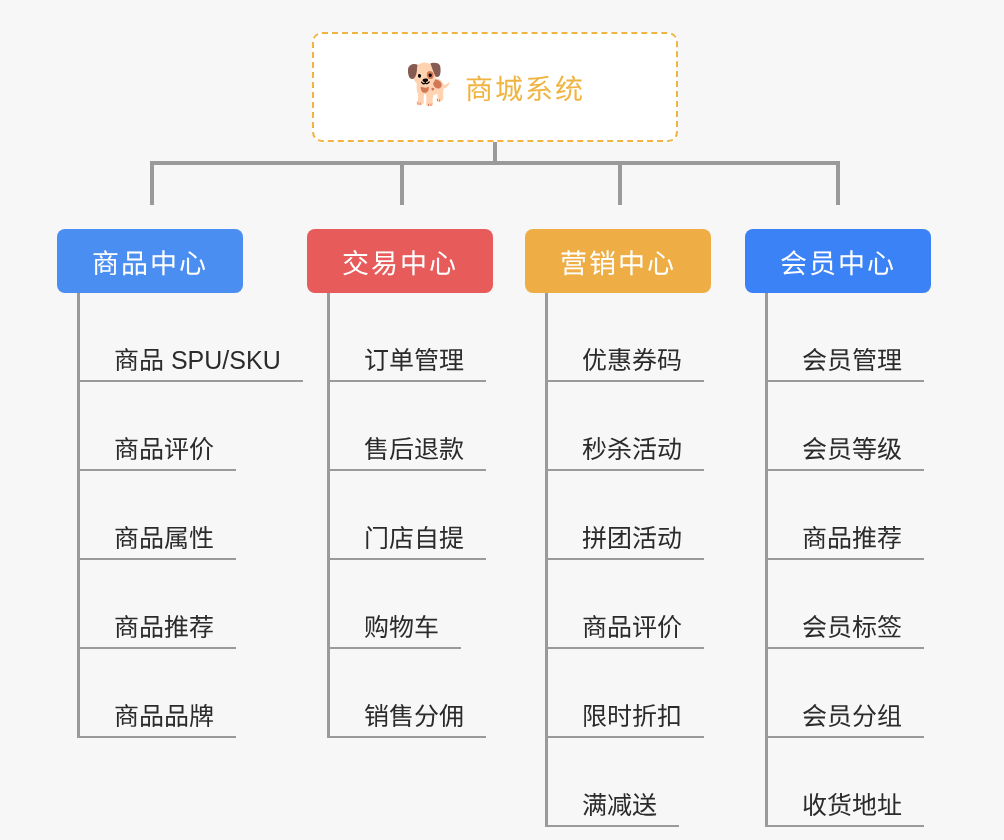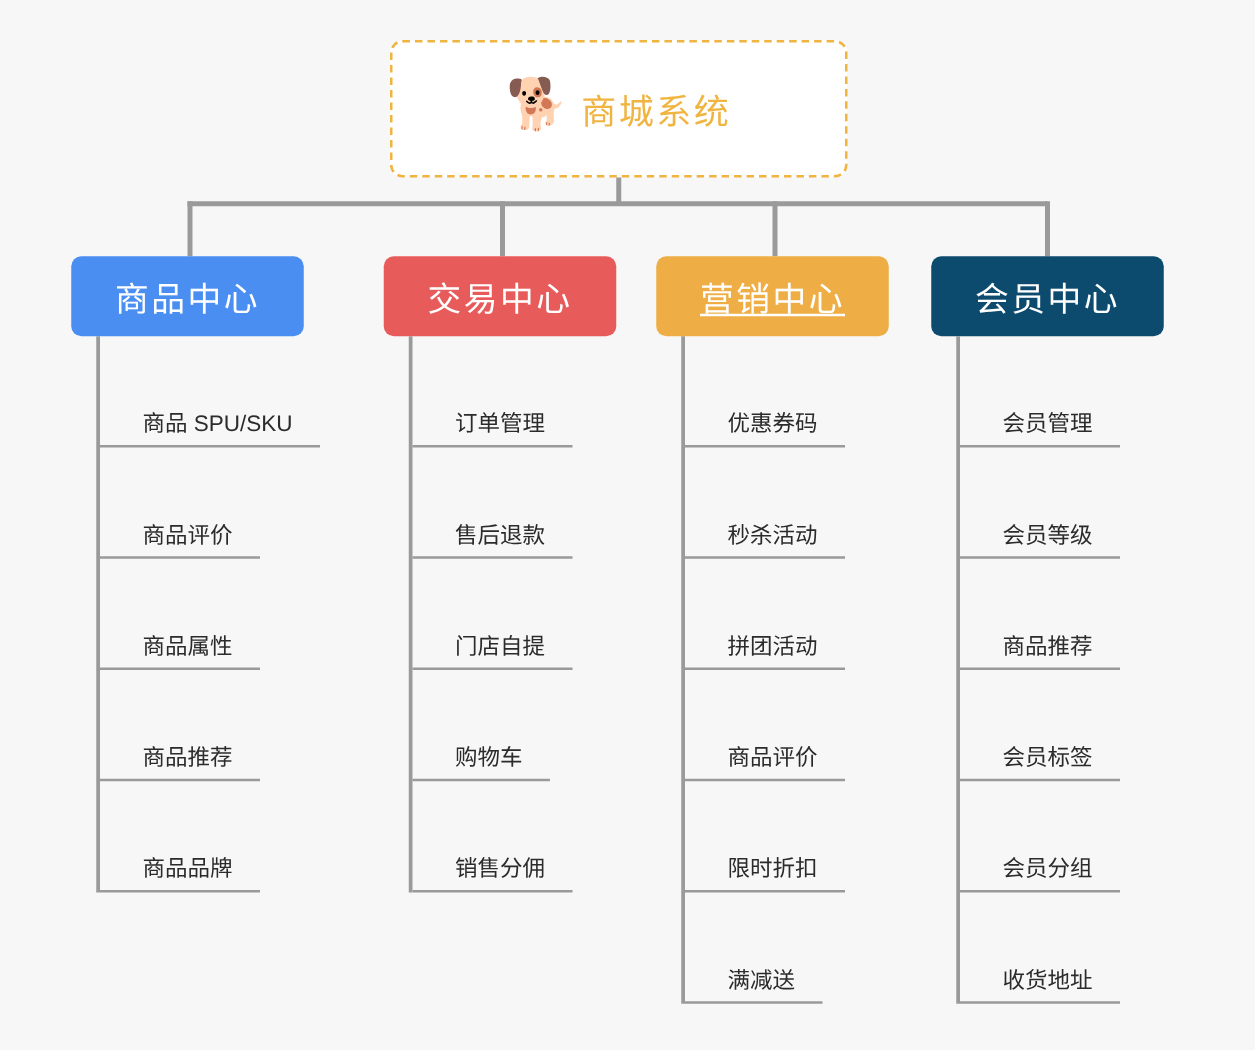--- a/index.html
+++ b/index.html
@@ -84,40 +84,41 @@
     height: 64px;
     border-radius: 8px;
     display: flex;
     align-items: center;
     justify-content: center;
     color: #ffffff;
     font-size: 27px;
     letter-spacing: 2px;
     white-space: nowrap;
     box-sizing: border-box;
+    margin-top: 24px;
   }
 
   
   .leaf-list {
     position: relative;
     margin-left: 20px;
     padding-left: 0;
     border-left: 3px solid #9a9a9a;
     margin-top: 0;
   }
   .leaf {
     position: relative;
     height: 89px;
     box-sizing: border-box;
     display: flex;
     align-items: flex-end;
   }
   .leaf-text {
     display: inline-block;
-    font-size: 18px;
+    font-size: 25px;
     color: #2b2b2b;
     white-space: nowrap;
     padding: 0 22px 6px 34px;
     border-bottom: 2px solid #9a9a9a;
     line-height: 1.1;
   }
 
   
   .col-0 { left: 57px;  width: 186px; }
   .col-1 { left: 307px; width: 186px; }
@@ -182,21 +183,21 @@
           <div class="leaf">
             <span class="leaf-text">购物车</span>
           </div>
           <div class="leaf">
             <span class="leaf-text">销售分佣</span>
           </div>
         </div>
   </div>
 
   <div class="col col-2">
-    <div class="cat-box" style="background: rgb(238, 174, 69); text-decoration: underline;">
+    <div class="cat-box" style="background: rgb(238, 174, 69);">
       <span>营销中心</span>
     </div>
     <div class="leaf-list">
           <div class="leaf">
             <span class="leaf-text">优惠券码</span>
           </div>
           <div class="leaf">
             <span class="leaf-text">秒杀活动</span>
           </div>
           <div class="leaf">
@@ -208,21 +209,21 @@
           <div class="leaf">
             <span class="leaf-text">限时折扣</span>
           </div>
           <div class="leaf">
             <span class="leaf-text">满减送</span>
           </div>
         </div>
   </div>
 
   <div class="col col-3">
-    <div class="cat-box" style="background: #0c4a6e;">
+    <div class="cat-box" style="background: #3b82f6;">
       <span>会员中心</span>
     </div>
     <div class="leaf-list">
           <div class="leaf">
             <span class="leaf-text">会员管理</span>
           </div>
           <div class="leaf">
             <span class="leaf-text">会员等级</span>
           </div>
           <div class="leaf">

